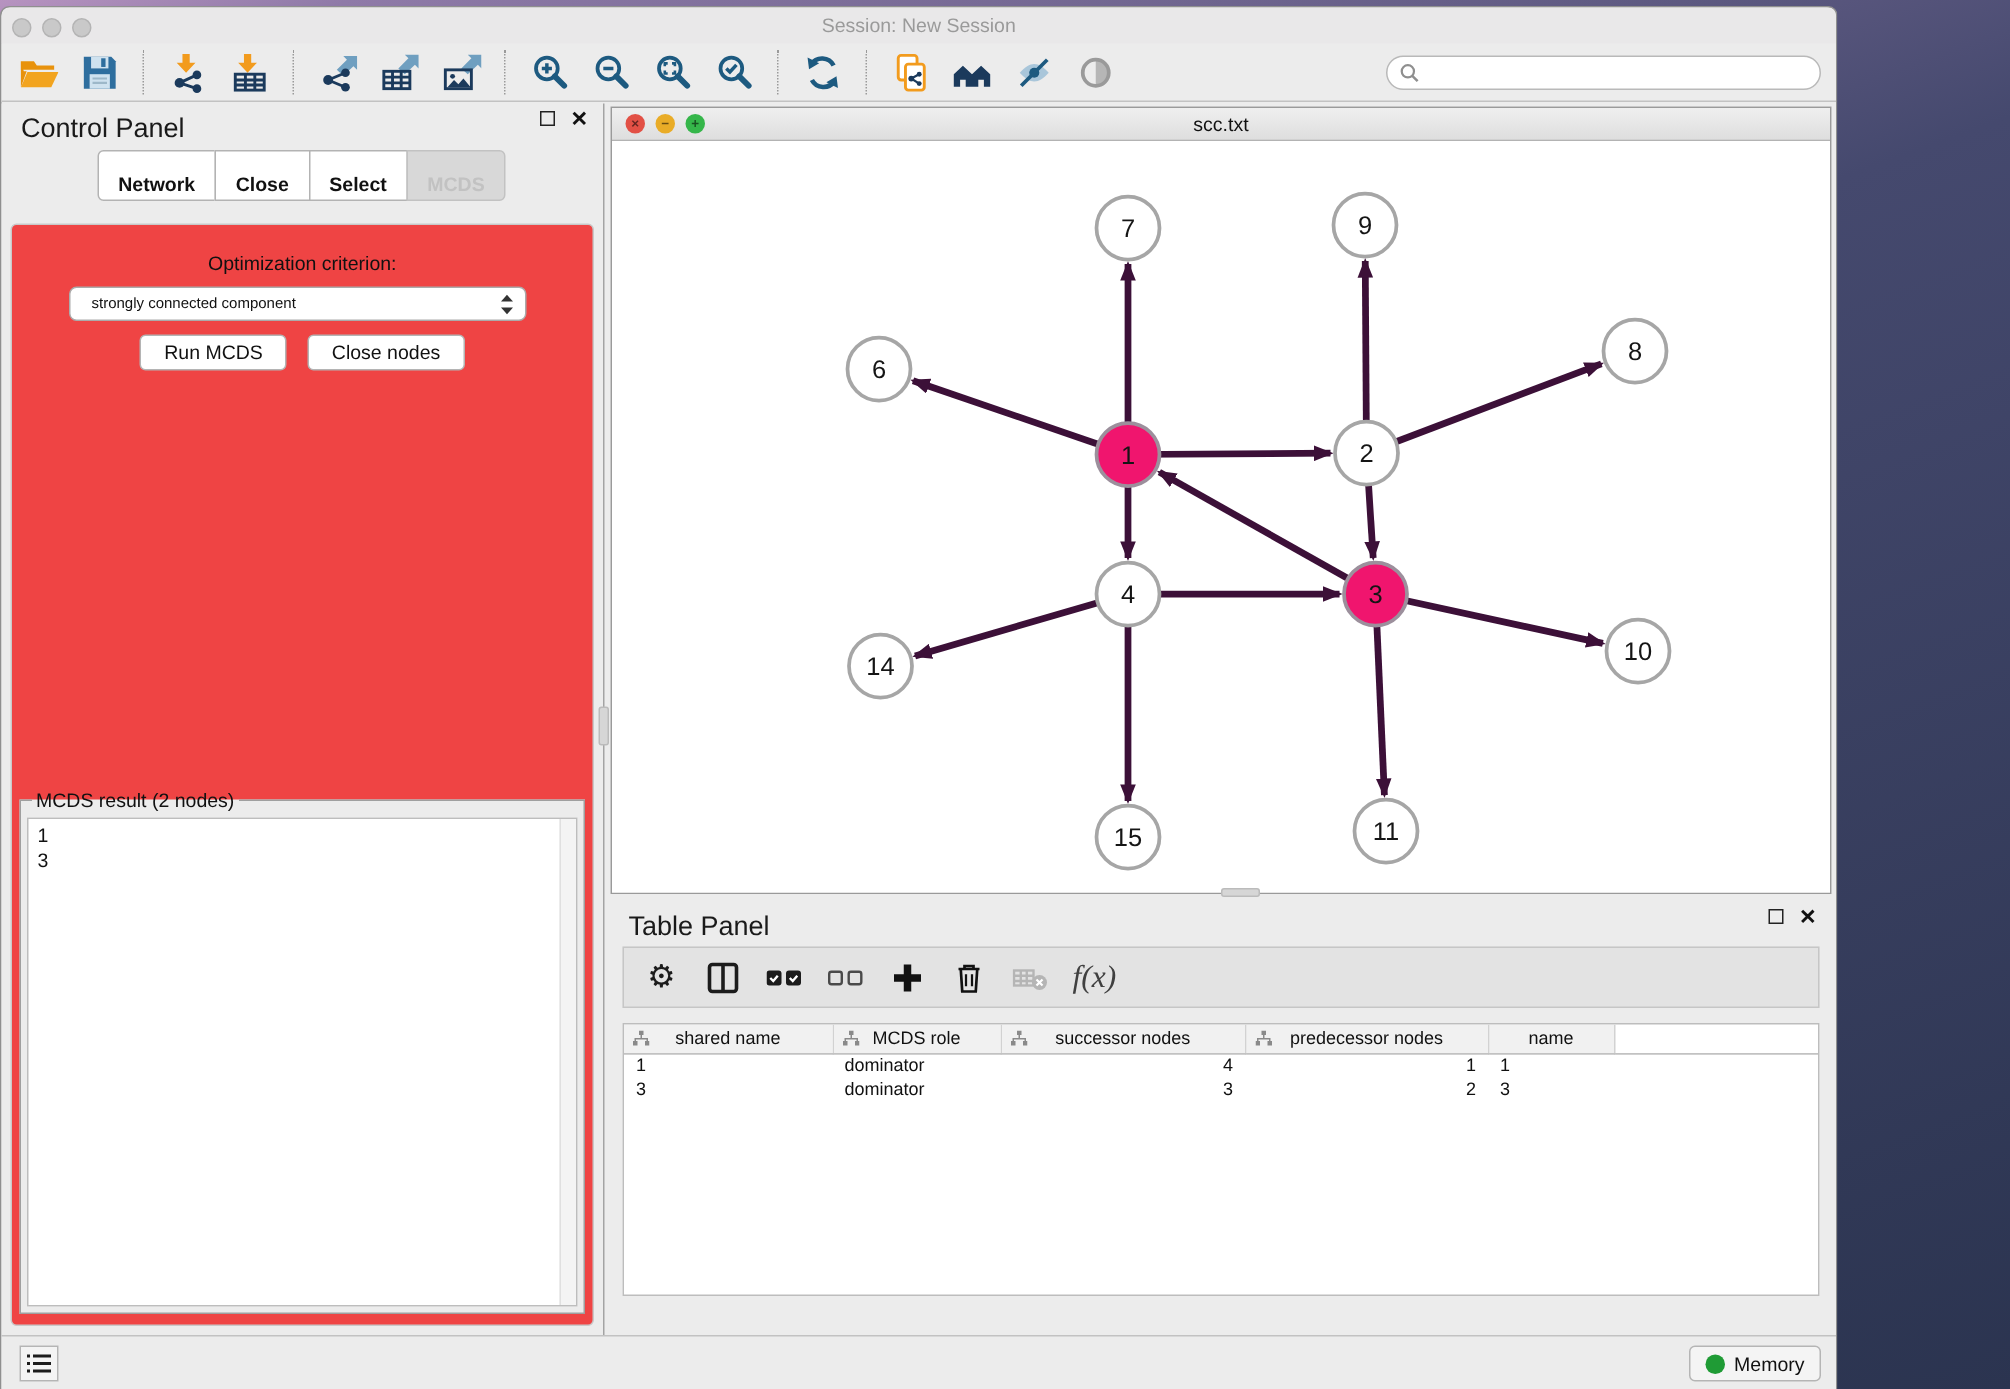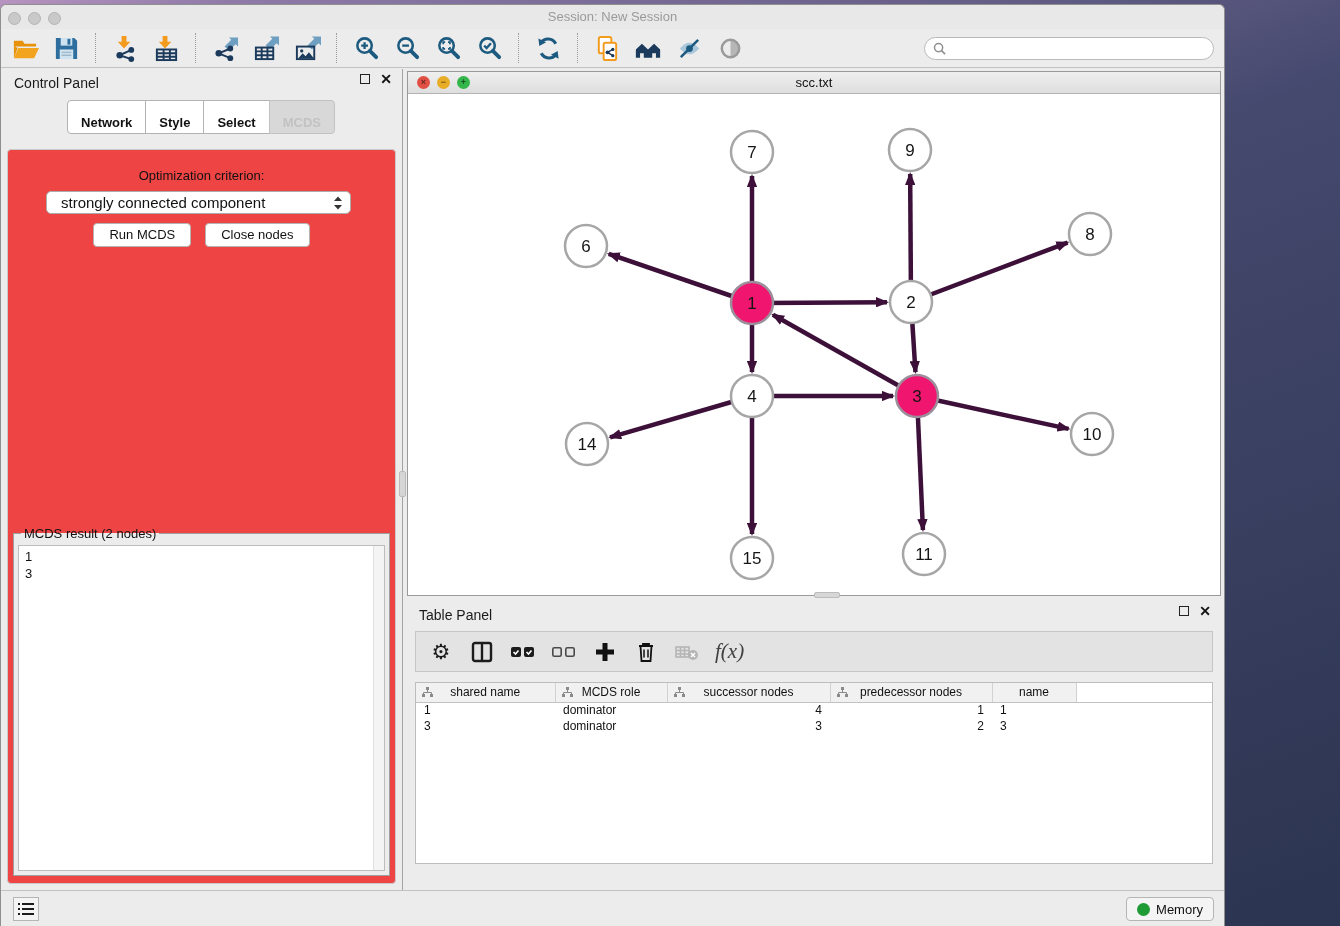--- a/index.html
+++ b/index.html
@@ -28,41 +28,41 @@
   .searchbox {
     margin-left:auto; width:290px; height:23px; background:#fff;
     border:1px solid #b9b9b9; border-radius:12px; display:flex; align-items:center; padding:0 8px; gap:5px;
   }
   .searchbox input { border:none; outline:none; flex:1; font-size:12px; background:transparent; }
   
   .main { position:absolute; top:64px; left:0; right:0; bottom:36px; }
   
   .control-panel { position:absolute; left:0; top:0; bottom:0; width:402px; background:#ececec; border-right:1px solid #a3a3a3; }
   .cp-header { position:relative; height:26px; }
-  .panel-title { position:absolute; left:13px; top:6px; font-size:14px; color:#1a1a1a; }
+  .panel-title { position:absolute; left:13px; top:6px; font-size:18px; color:#1a1a1a; }
   .panel-icons { position:absolute; right:10px; top:5px; display:flex; gap:10px; align-items:center; }
   .float-icon { width:10px; height:10px; border:1.8px solid #222; }
   .close-icon { font-size:14px; font-weight:bold; color:#111; line-height:10px; cursor:pointer; }
   .cp-tabs { position:absolute; top:31px; left:0; right:0; display:flex; justify-content:center; z-index:2; }
   .tab {
     background:#fff; border:1px solid #b3b3b3; font-size:13px; font-weight:600; color:#111;
     padding:14px 13px 3px; margin-left:-1px; cursor:pointer; white-space:nowrap;
   }
   .tab:first-child { border-radius:4px 0 0 4px; }
   .tab:last-child { border-radius:0 4px 4px 0; }
   .tab.active { background:#d8d8d8; color:#c2c2c2; border-color:#c2c2c2; }
   .cp-box {
     position:absolute; left:6px; right:6px; top:52px; bottom:6px;
     background:#ef4444; border:1px solid #c9c9c9; border-radius:4px;margin-top:28px;
   }
   .opt-label { position:absolute; top:18px; left:0; right:0; text-align:center; font-size:13px; color:#111; }
   .criterion-select {
     position:absolute; left:38px; right:44px; top:41px; height:23px; background:#fff;
     border:1px solid #ababab; border-radius:5px; display:flex; align-items:center;
-    font-size:15px; color:#111; padding-left:14px; cursor:pointer;
+    font-size:10px; color:#111; padding-left:14px; cursor:pointer;
   }
   .criterion-select .arrows { position:absolute; right:6px; top:3px; }
   .cp-buttons { position:absolute; top:73px; left:0; right:0; display:flex; justify-content:center; gap:14px; }
   .btn {
     background:#fff; border:1px solid #b4b4b4; border-radius:4px; font-size:13px; color:#111;
     padding:3px 15px 4px; cursor:pointer; font-family:"Liberation Sans",sans-serif;
   }
   .result-fieldset {
     position:absolute; left:5px; right:5px; top:376px; bottom:7px;
     border:1px solid #9f9f9f; margin:0; padding:4px; background:#ececec;
@@ -281,21 +281,21 @@
     <div class="control-panel">
       <div class="cp-header">
         <span class="panel-title">Control Panel</span>
         <span class="panel-icons">
           <span class="float-icon"></span>
           <span class="close-icon">✕</span>
         </span>
       </div>
       <div class="cp-tabs">
           <div class="tab">Network</div>
-          <div class="tab">Style</div>
+          <div class="tab">Close</div>
           <div class="tab">Select</div>
           <div class="tab active">MCDS</div>
         </div>
       <div class="cp-box">
         <div class="opt-label">Optimization criterion:</div>
         <div class="criterion-select">
           <span>strongly connected component</span>
           <span class="arrows">
             <svg width="12" height="16" viewBox="0 0 12 16">
                 <path d="M2 6l4-4.5L10 6z" fill="#333"></path>

